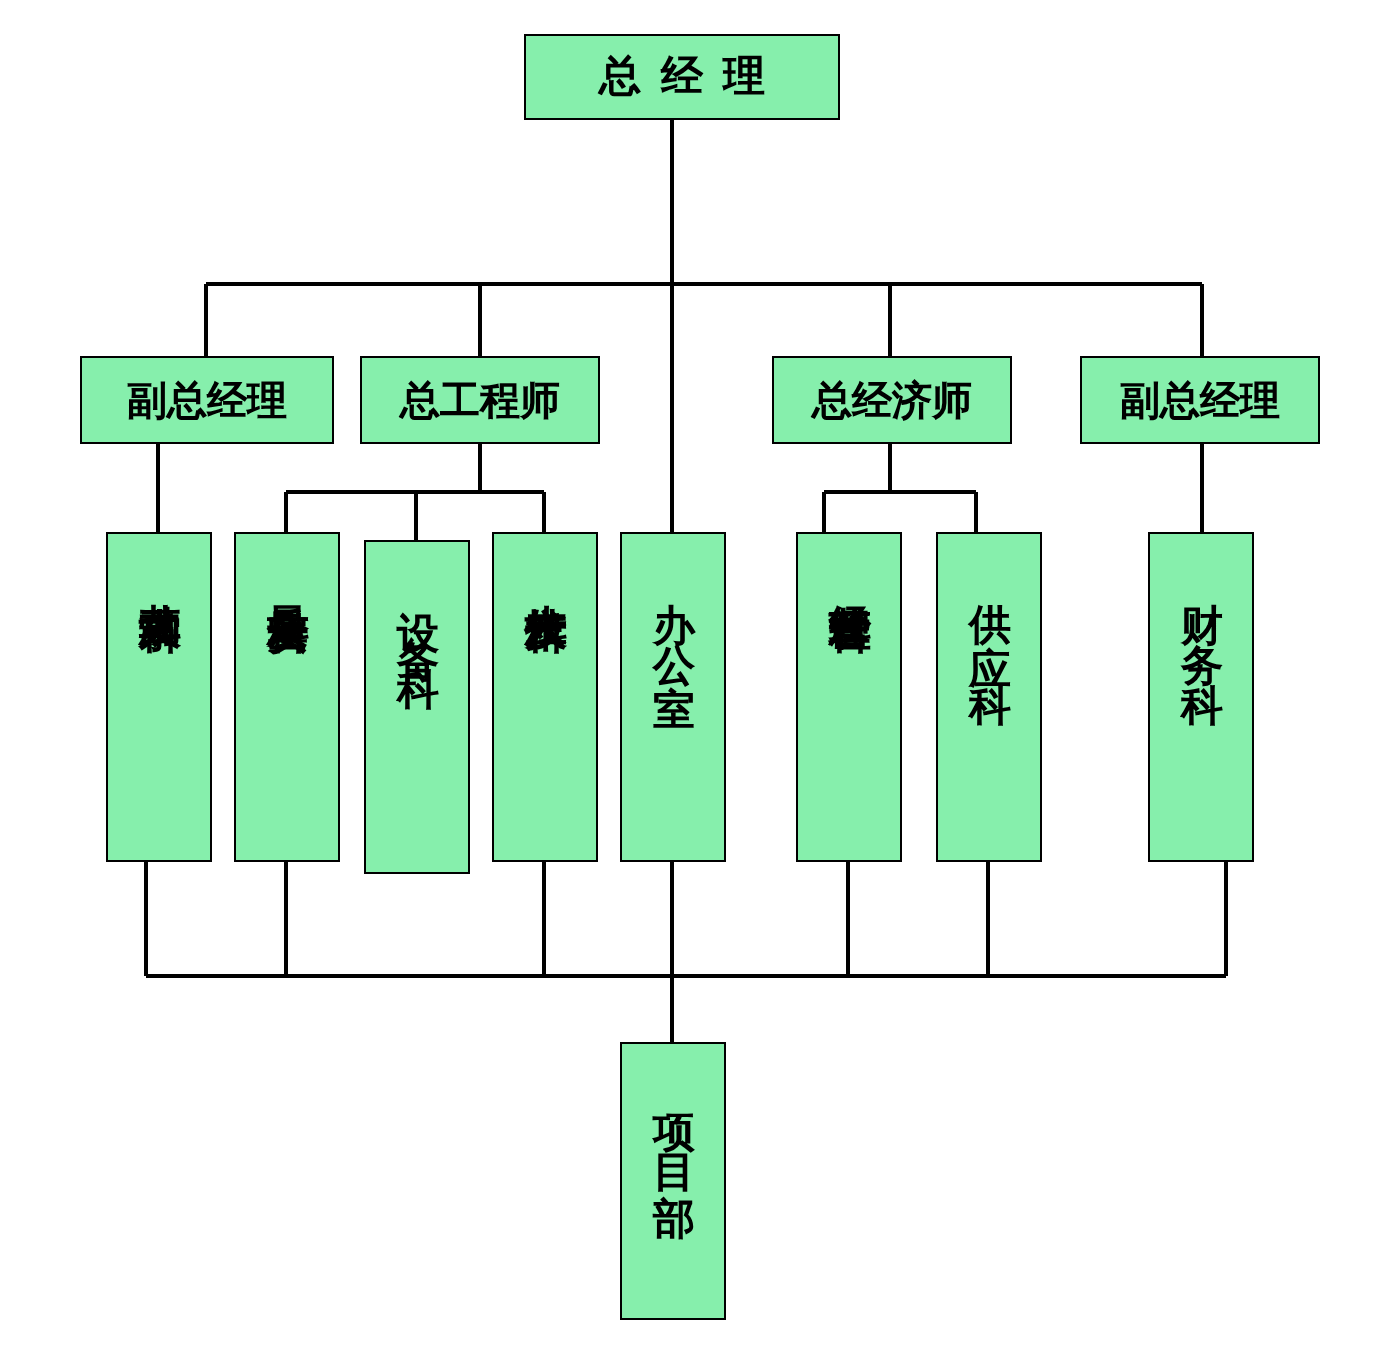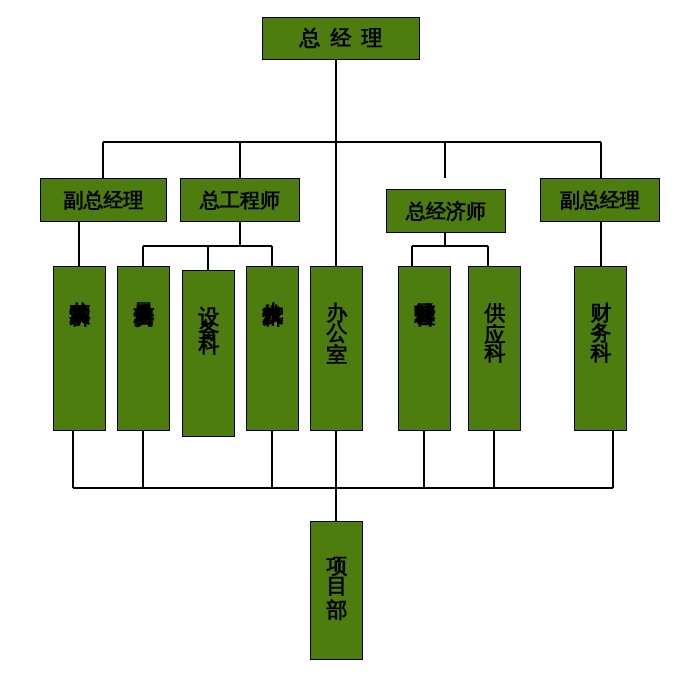--- a/index.html
+++ b/index.html
@@ -20,21 +20,21 @@
     left: 0;
     top: 0;
     width: 698px;
     height: 676px;
     pointer-events: none;
   }
   .node {
     position: absolute;
     box-sizing: border-box;
     border: 1.3px solid #000000;
-    background: #4d7c0f;
+    background: #86efac;
     display: flex;
     align-items: center;
     justify-content: center;
     color: #000000;
   }
   .node .label {
     font-weight: bold;
     line-height: 1.0;
     color: #000000;
     text-align: center;
@@ -120,21 +120,21 @@
   </div>
 
   <div class="node horiz" style="left:40px; top:178px; width:127px; height:44px;">
     <span class="label">副总经理</span>
   </div>
 
   <div class="node horiz" style="left:180px; top:178px; width:120px; height:44px;">
     <span class="label">总工程师</span>
   </div>
 
-  <div class="node horiz" style="left:386px; top:189px; width:120px; height:44px;">
+  <div class="node horiz" style="left:386px; top:178px; width:120px; height:44px;">
     <span class="label">总经济师</span>
   </div>
 
   <div class="node horiz" style="left:540px; top:178px; width:120px; height:44px;">
     <span class="label">副总经理</span>
   </div>
 
   <div class="node vert" style="left:53px; top:266px; width:53px; height:165px;">
     <span class="label">劳动人事科</span>
   </div>

